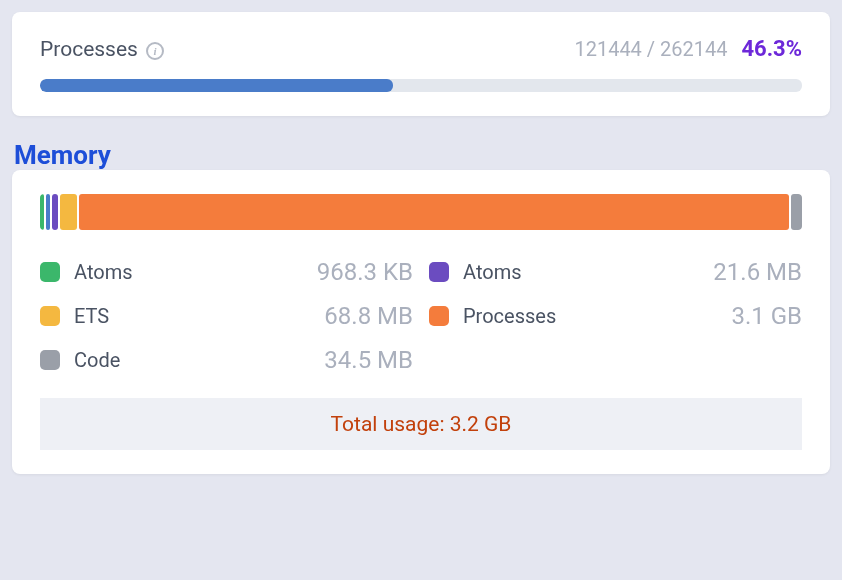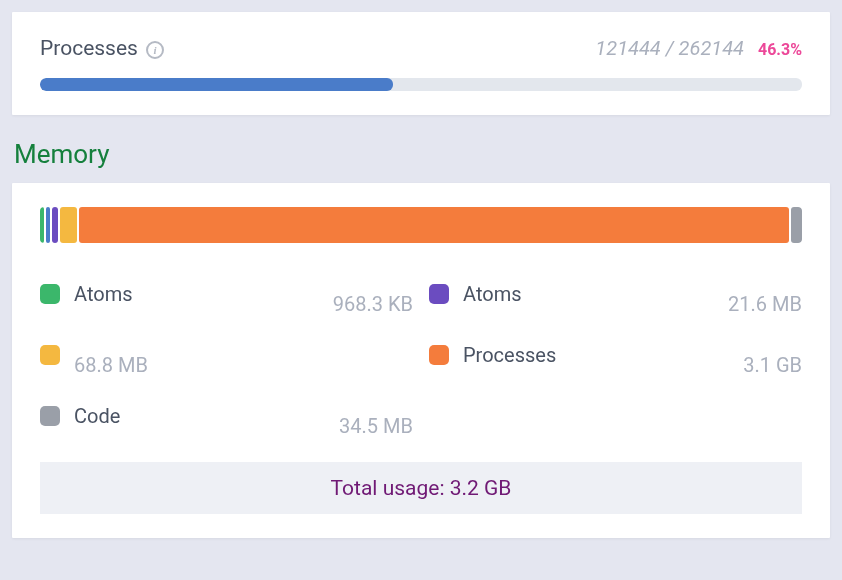--- a/index.html
+++ b/index.html
@@ -10,21 +10,21 @@
     body {
       font-family: -apple-system, BlinkMacSystemFont, "Segoe UI", Roboto, "Helvetica Neue", sans-serif;
       background: #e4e6f0;
       width: 842px;
       height: 580px;
       padding: 12px;
       overflow: hidden;
     }
     .card {
       background: #ffffff;
-      border-radius: 1px;
+      border-radius: 8px;
       padding: 24px 28px;
       box-shadow: 0 1px 3px rgba(0,0,0,0.06);
     }
     .processes-card {
       margin-bottom: 24px;
     }
     .processes-header {
       display: flex;
       align-items: baseline;
       justify-content: space-between;
@@ -58,44 +58,42 @@
     }
     .processes-right {
       display: flex;
       align-items: baseline;
       gap: 14px;
     }
     .processes-count {
       font-size: 20px;
       color: #aab0bd;
       font-weight: 400;
-      font-style: italic;
     }
     .processes-percent {
-      font-size: 16px;
-      color: #ec4899;
+      font-size: 22px;
+      color: #6d28d9;
       font-weight: 700;
     }
     .progress-track {
       width: 100%;
       height: 13px;
       background: #e3e7ed;
       border-radius: 6px;
       overflow: hidden;
     }
     .progress-fill {
       height: 100%;
       background: #4a7cc9;
       border-radius: 6px;
     }
     .section-title {
       font-size: 26px;
-      color: #15803d;
-      font-weight: 400;
-      margin-bottom: 14px;
+      color: #1d4ed8;
+      font-weight: 700;
       margin-left: 2px;
     }
     .memory-bar {
       display: flex;
       width: 100%;
       height: 36px;
       border-radius: 4px;
       overflow: hidden;
       margin-bottom: 28px;
       gap: 2px;
@@ -123,31 +121,30 @@
       margin-right: 14px;
       flex-shrink: 0;
     }
     .legend-label {
       font-size: 20px;
       color: #4a5363;
       font-weight: 400;
       flex: 1;
     }
     .legend-value {
-      font-size: 20px;
+      font-size: 24px;
       color: #aab0bd;
       font-weight: 400;
-      margin-top: 21px;
     }
     .total-bar {
       background: #eef0f5;
       text-align: center;
       padding: 14px;
       font-size: 21px;
-      color: #701a75;
+      color: #c2410c;
     }
   </style>
 </head>
 <body>
 
 <div class="card processes-card">
   <div class="processes-header">
     <div class="processes-left">
       <span class="processes-title">Processes</span>
       <span class="info-icon">i</span>
@@ -179,20 +176,21 @@
         <span class="legend-label">Atoms</span>
         <span class="legend-value">968.3 KB</span>
       </div>
       <div class="legend-item">
         <div class="legend-swatch" style="background: rgb(107, 76, 192);"></div>
         <span class="legend-label">Atoms</span>
         <span class="legend-value">21.6 MB</span>
       </div>
       <div class="legend-item">
         <div class="legend-swatch" style="background: rgb(244, 184, 64);"></div>
+        <span class="legend-label">ETS</span>
         <span class="legend-value">68.8 MB</span>
       </div>
       <div class="legend-item">
         <div class="legend-swatch" style="background: rgb(244, 124, 60);"></div>
         <span class="legend-label">Processes</span>
         <span class="legend-value">3.1 GB</span>
       </div>
       <div class="legend-item">
         <div class="legend-swatch" style="background: rgb(154, 159, 168);"></div>
         <span class="legend-label">Code</span>

